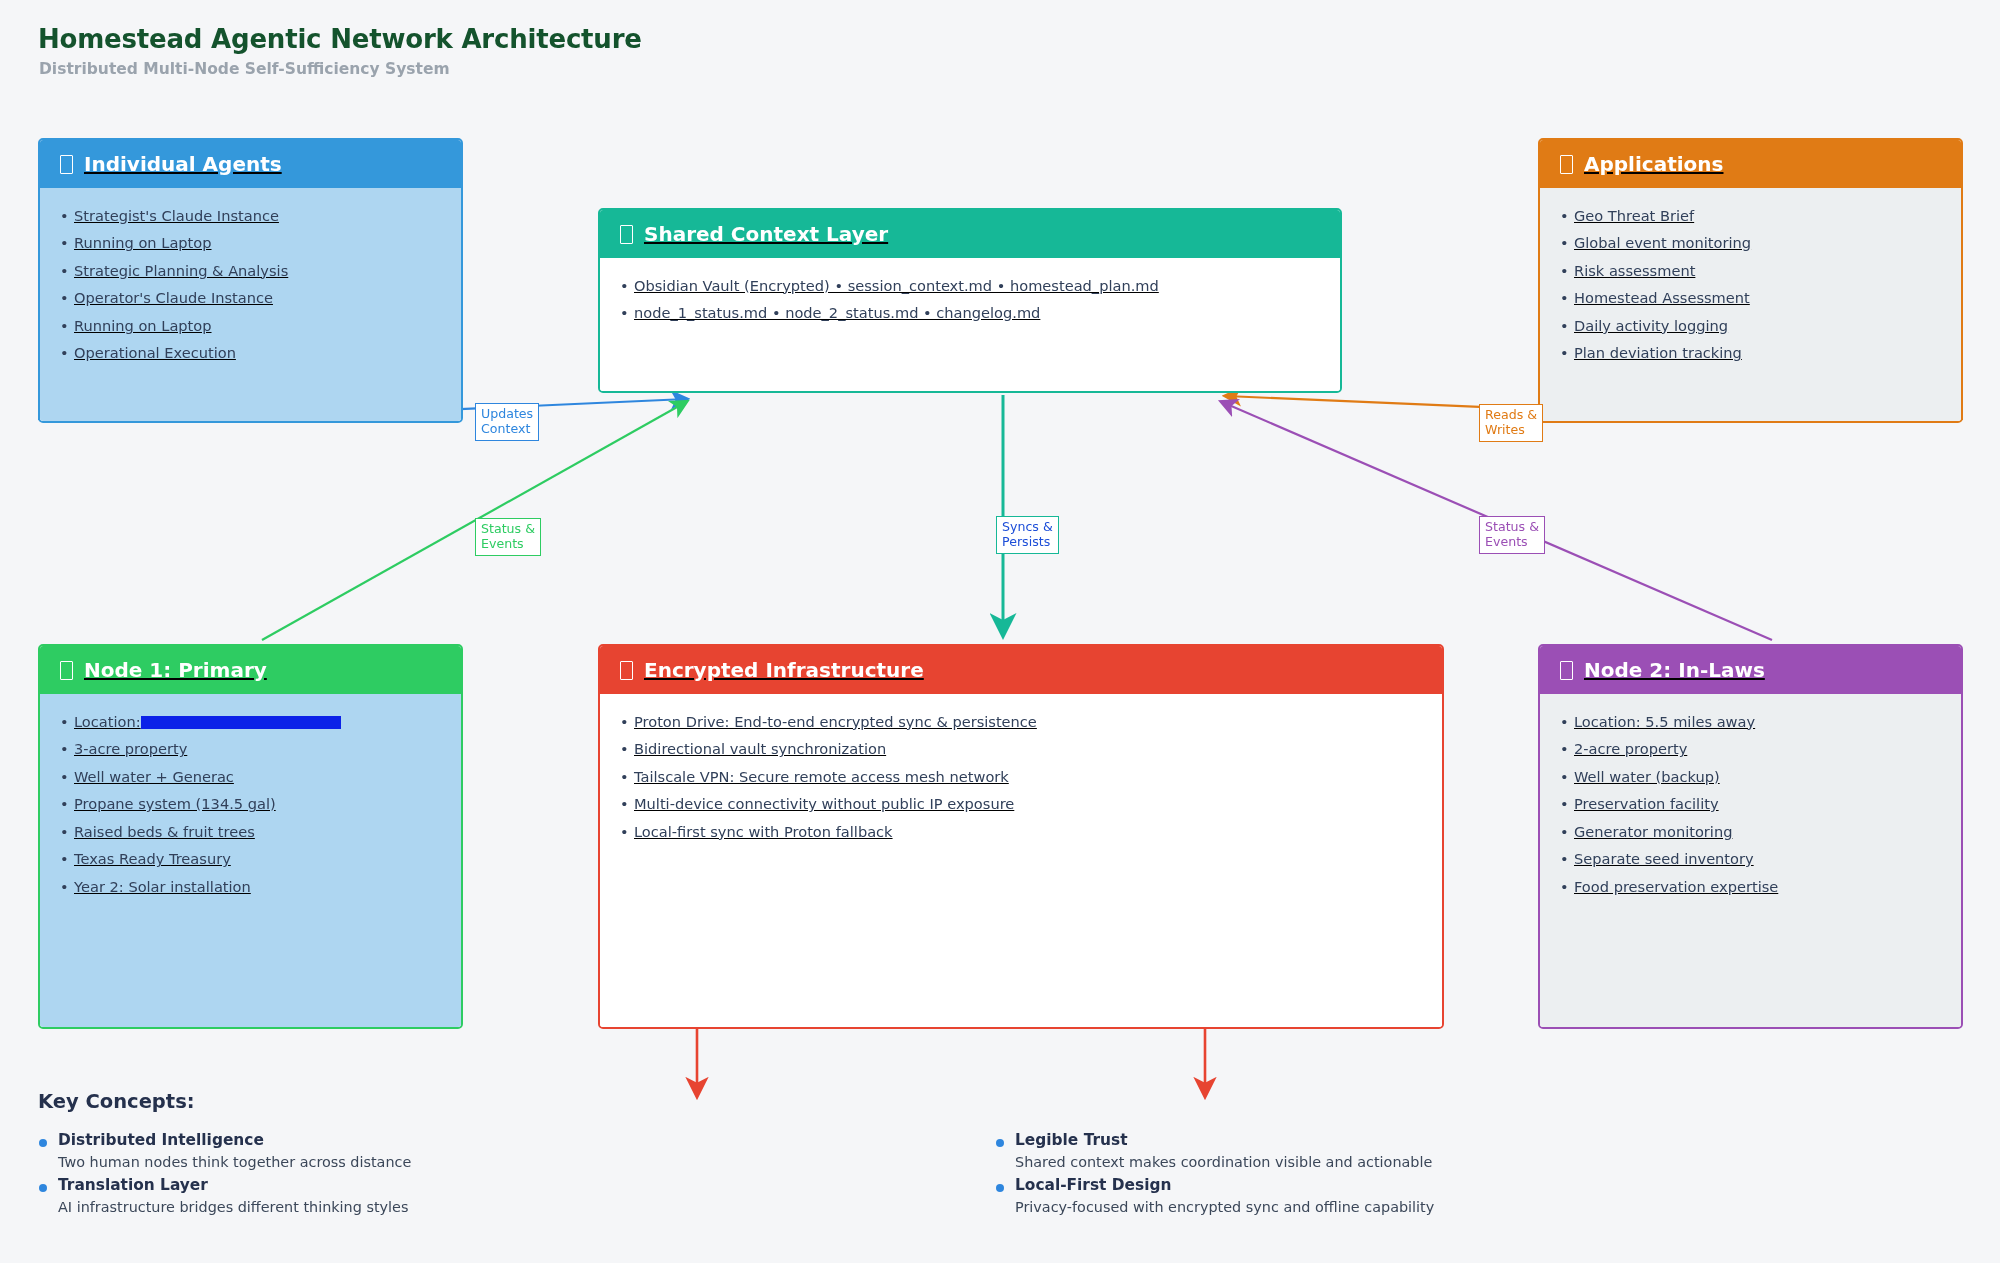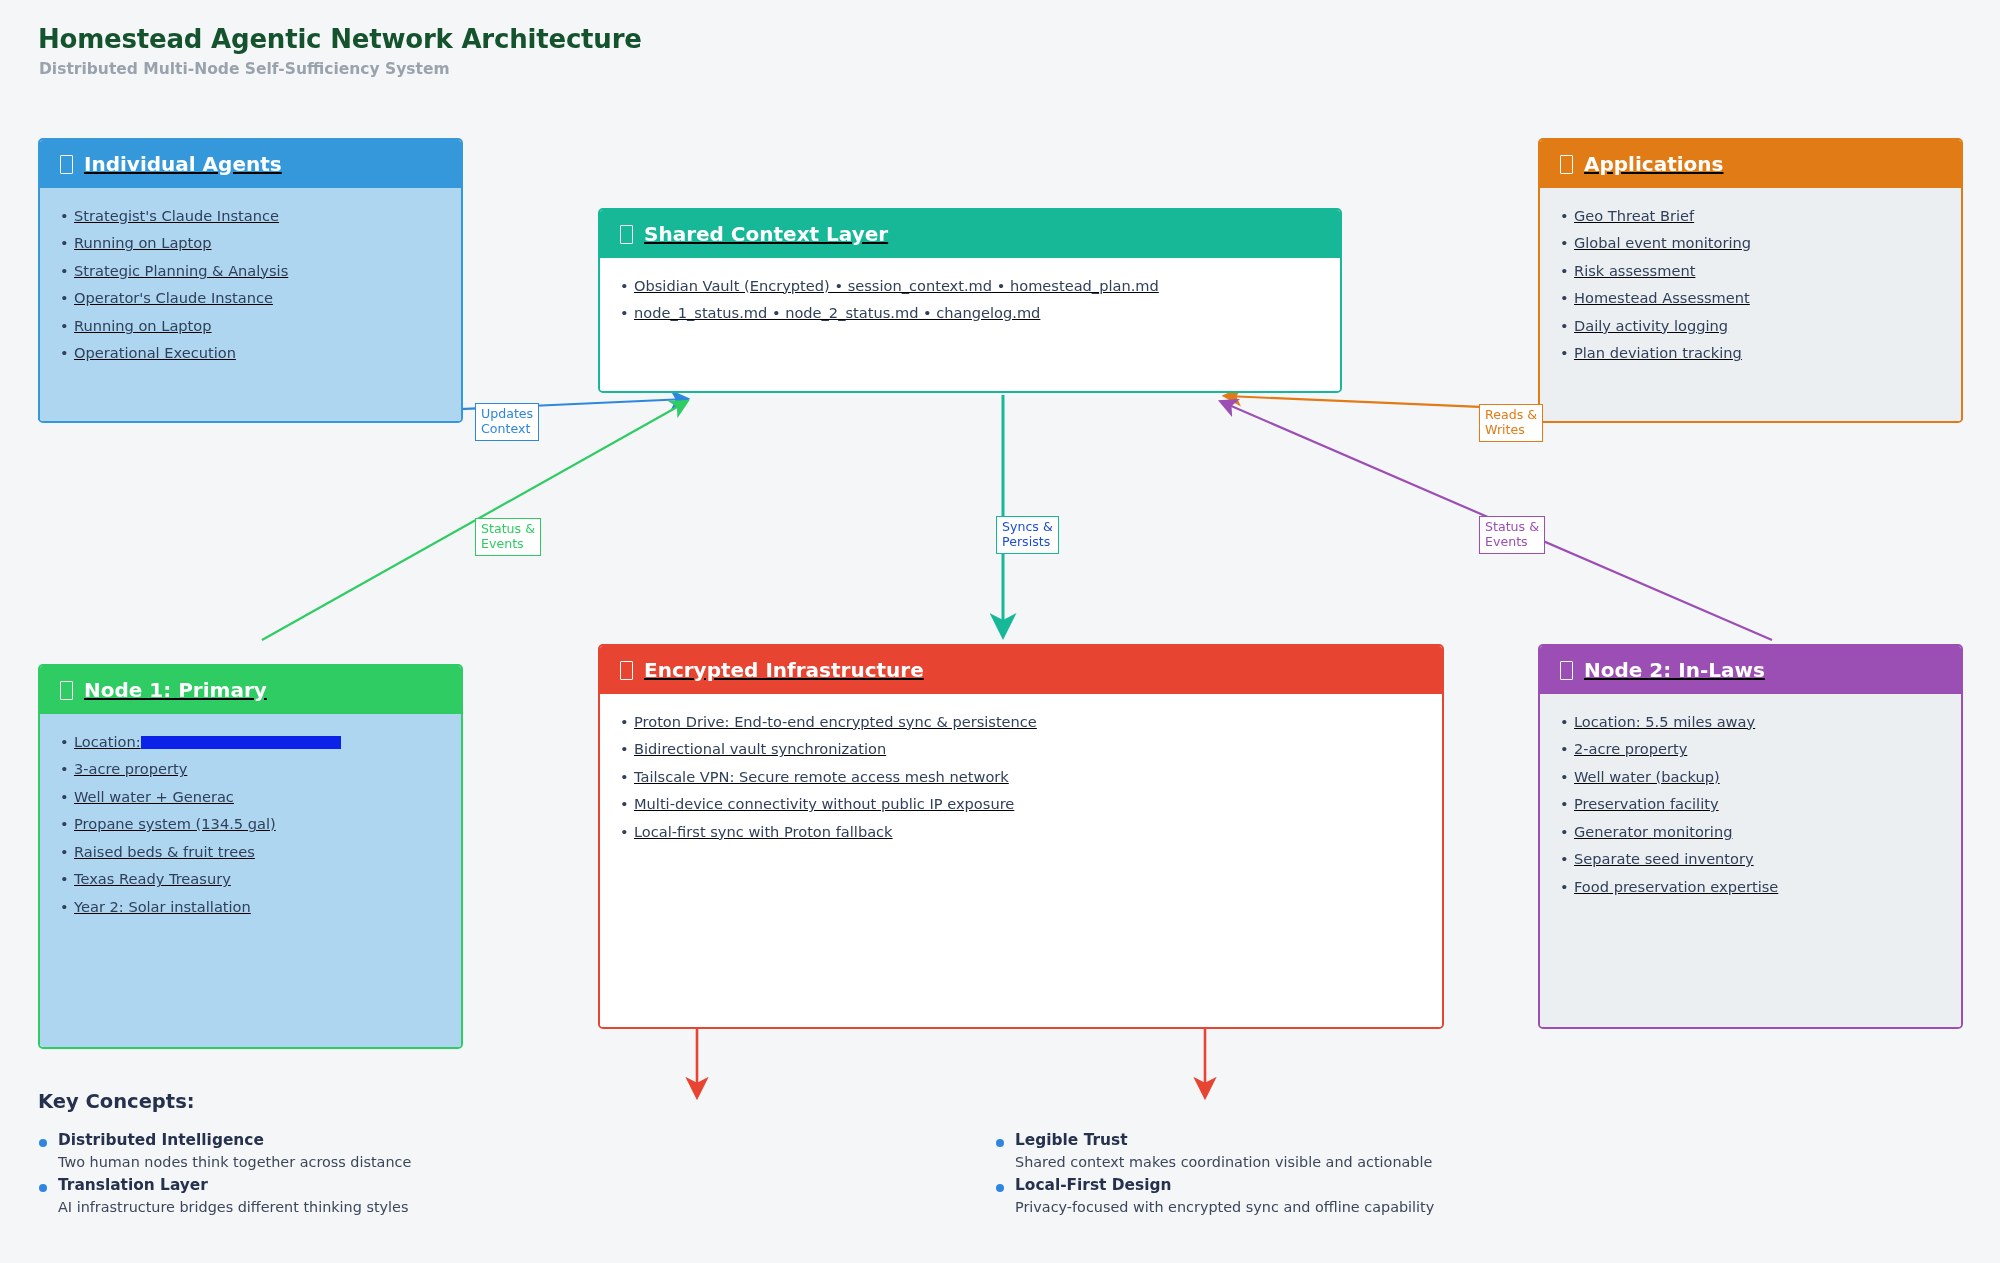--- a/index.html
+++ b/index.html
@@ -123,21 +123,21 @@
                      border-color: #16b897; }
   #box-context .node-head { background: #16b897; }
   #box-context .node-body { background: #ffffff; height: 137px; }
 
   #box-apps        { left: 1538px; top: 138px; width: 425px;  height: 285px;
                      border-color: #e07b15; }
   #box-apps .node-head { background: #e07b15; }
   #box-apps .node-body { background: #eceff1; height: 237px; }
 
   #box-node1       { left: 38px;   top: 644px; width: 425px;  height: 385px;
-                     border-color: #2ecc62; margin-top: 20px; }
+                     border-color: #2ecc62; }
   #box-node1 .node-head { background: #2ecc62; }
   #box-node1 .node-body { background: #aed6f1; height: 337px; }
 
   #box-infra       { left: 598px;  top: 644px; width: 846px;  height: 385px;
                      border-color: #e74431; }
   #box-infra .node-head { background: #e74431; }
   #box-infra .node-body { background: #ffffff; height: 337px; }
 
   #box-node2       { left: 1538px; top: 644px; width: 425px;  height: 385px;
                      border-color: #9b4fb5; }

